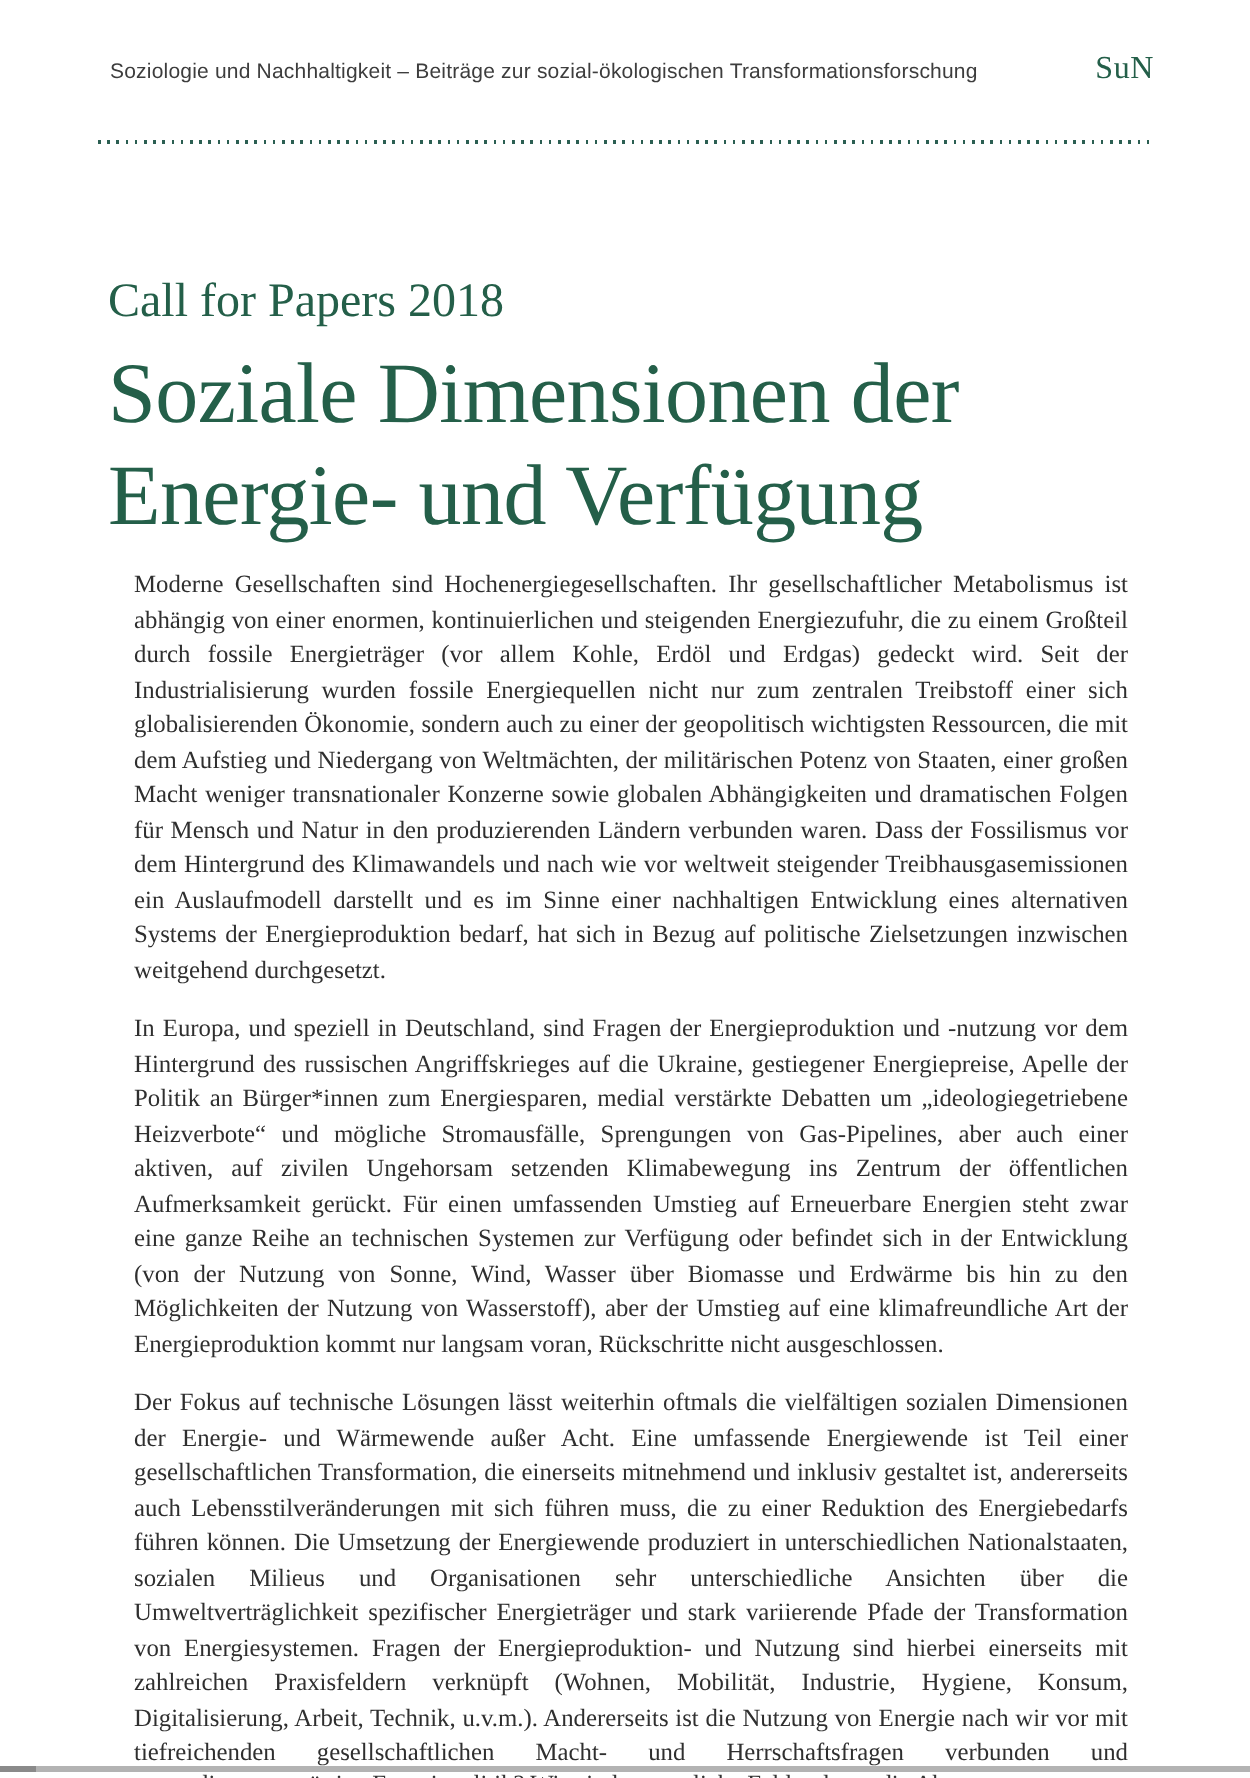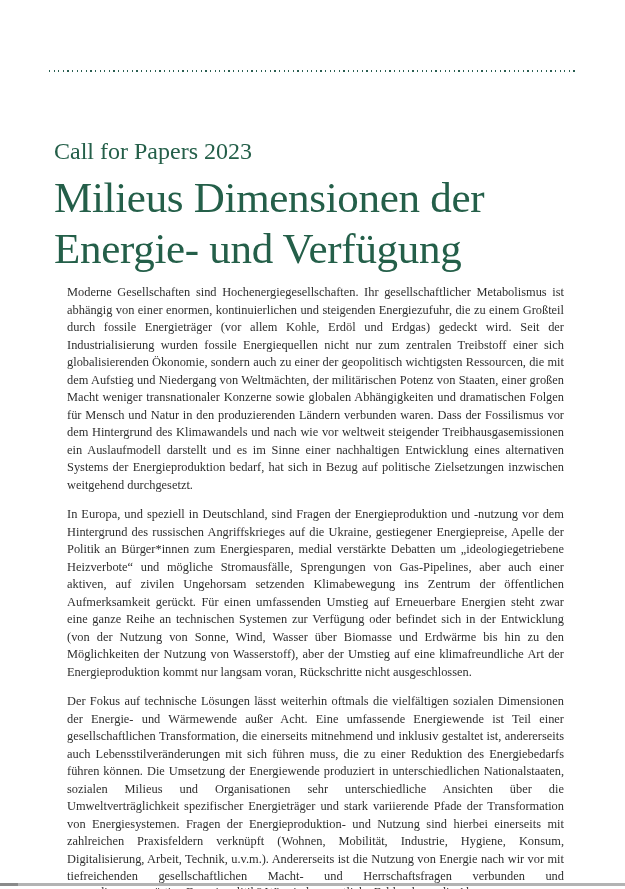--- a/index.html
+++ b/index.html
@@ -106,26 +106,30 @@
     line-height: 13px;
     color: #333333;
     text-align: justify;
   }
 </style>
 </head>
 <body>
 
 <div class="page">
 
+  <div class="masthead">
+    <span class="journal-line">Soziologie und Nachhaltigkeit – Beiträge zur sozial-ökologischen Transformationsforschung</span>
+    <span class="logo">SuN</span>
+  </div>
 
   <div class="dotted-divider"></div>
 
   <div class="title-block">
-    <div class="kicker">Call for Papers 2023</div>
-    <h1 class="heading"><span>Milieus Dimensionen der</span><br><span>Energie- und Verfügung</span></h1>
+    <div class="kicker">Call for Papers 2018</div>
+    <h1 class="heading"><span>Soziale Dimensionen der</span><br><span>Energie- und Verfügung</span></h1>
   </div>
 
   <div class="body-text" lang="de">
     <p>Moderne Gesellschaften sind Hochenergiegesellschaften. Ihr gesellschaftlicher Metabolismus ist abhängig von einer enormen, kontinuierlichen und steigenden Energiezufuhr, die zu einem Großteil durch fossile Energieträger (vor allem Kohle, Erdöl und Erdgas) gedeckt wird. Seit der Industrialisierung wurden fossile Energiequellen nicht nur zum zentralen Treibstoff einer sich globalisierenden Ökonomie, sondern auch zu einer der geopolitisch wichtigsten Ressourcen, die mit dem Aufstieg und Niedergang von Weltmächten, der militärischen Potenz von Staaten, einer großen Macht weniger transnationaler Konzerne sowie globalen Abhängigkeiten und dramatischen Folgen für Mensch und Natur in den produzierenden Ländern verbunden waren. Dass der Fossilismus vor dem Hintergrund des Klimawandels und nach wie vor weltweit steigender Treibhausgasemissionen ein Auslaufmodell darstellt und es im Sinne einer nachhaltigen Entwicklung eines alternativen Systems der Energieproduktion bedarf, hat sich in Bezug auf politische Zielsetzungen inzwischen weitgehend durchgesetzt.</p>
     <p>In Europa, und speziell in Deutschland, sind Fragen der Energieproduktion und -nutzung vor dem Hintergrund des russischen Angriffskrieges auf die Ukraine, gestiegener Energiepreise, Apelle der Politik an Bürger*innen zum Energiesparen, medial verstärkte Debatten um „ideologiegetriebene Heizverbote“ und mögliche Stromausfälle, Sprengungen von Gas-Pipelines, aber auch einer aktiven, auf zivilen Ungehorsam setzenden Klimabewegung ins Zentrum der öffentlichen Aufmerksamkeit gerückt. Für einen umfassenden Umstieg auf Erneuerbare Energien steht zwar eine ganze Reihe an technischen Systemen zur Verfügung oder befindet sich in der Entwicklung (von der Nutzung von Sonne, Wind, Wasser über Biomasse und Erdwärme bis hin zu den Möglichkeiten der Nutzung von Wasserstoff), aber der Umstieg auf eine klimafreundliche Art der Energieproduktion kommt nur langsam voran, Rückschritte nicht ausgeschlossen.</p>
     <p>Der Fokus auf technische Lösungen lässt weiterhin oftmals die vielfältigen sozialen Dimensionen der Energie- und Wärmewende außer Acht. Eine umfassende Energiewende ist Teil einer gesellschaftlichen Transformation, die einerseits mitnehmend und inklusiv gestaltet ist, andererseits auch Lebensstilveränderungen mit sich führen muss, die zu einer Reduktion des Energiebedarfs führen können. Die Umsetzung der Energiewende produziert in unterschiedlichen Nationalstaaten, sozialen Milieus und Organisationen sehr unterschiedliche Ansichten über die Umweltverträglichkeit spezifischer Energieträger und stark variierende Pfade der Transformation von Energiesystemen. Fragen der Energieproduktion- und Nutzung sind hierbei einerseits mit zahlreichen Praxisfeldern verknüpft (Wohnen, Mobilität, Industrie, Hygiene, Konsum, Digitalisierung, Arbeit, Technik, u.v.m.). Andererseits ist die Nutzung von Energie nach wir vor mit tiefreichenden gesellschaftlichen Macht- und Herrschaftsfragen verbunden und Kristallisationspunkt sozialer Polarisierungen und Konflikte. Darüber hinaus zeigen gerade die gegenwärtigen Krisen der Energiesysteme, wie etwa im Zuge der Boykottierung russischer Energielieferungen, wie fragil komplexe Systeme auf Krisen reagieren und verweisen auf die Notwendigkeit, sich gesellschaftlich auf zunehmende Disruptionen einzustellen.</p>
 
   </div>
 
   <div class="boundary">

